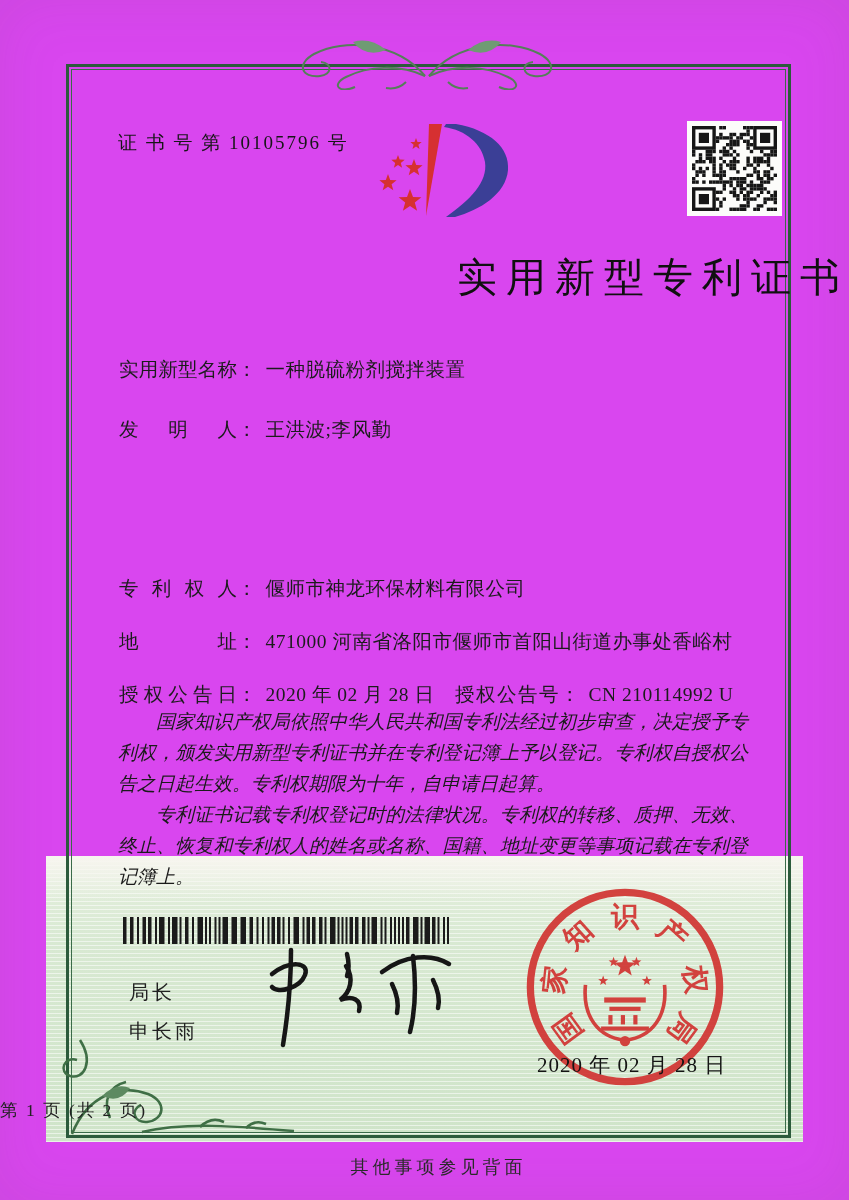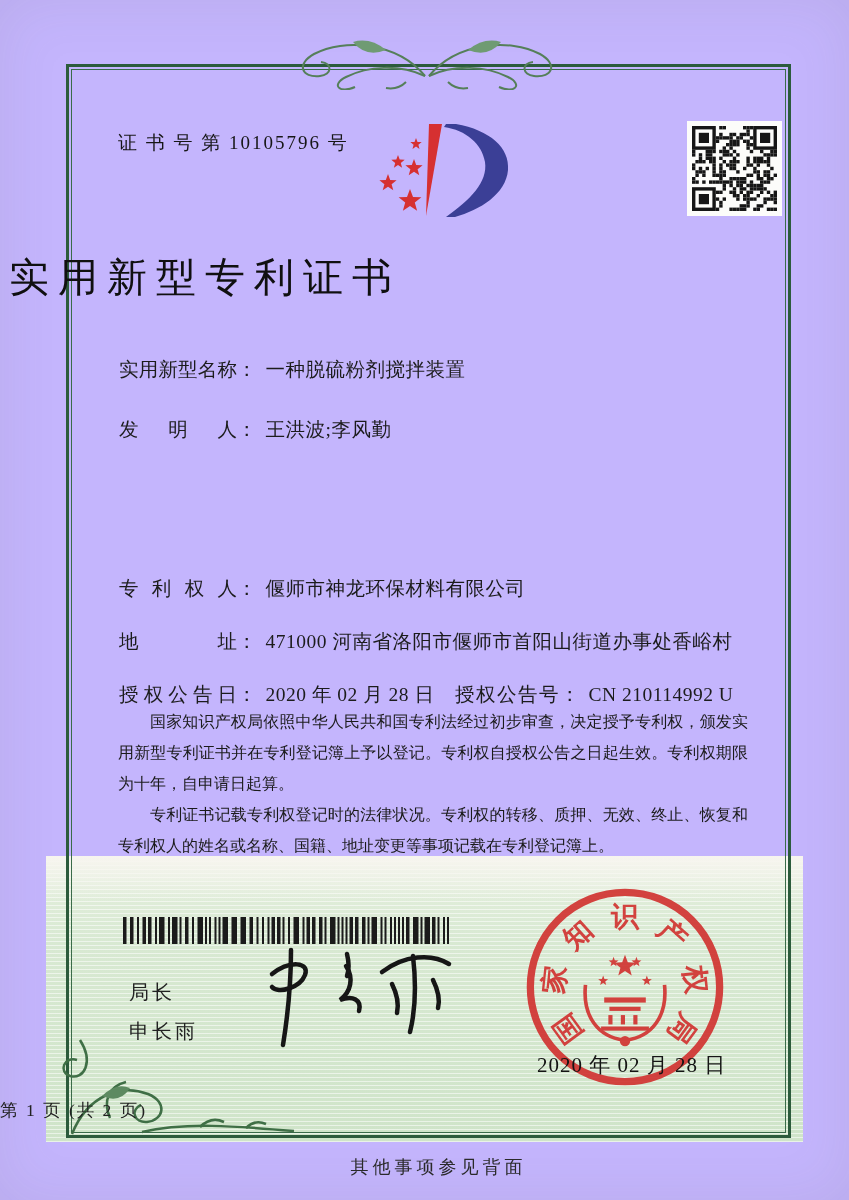--- a/index.html
+++ b/index.html
@@ -1,18 +1,18 @@
 <!DOCTYPE html>
 <html><head>
 <meta charset="utf-8">
 <style>
   html,body{margin:0;padding:0;}
   .page{
     position:relative; width:849px; height:1200px;
-    background:#c4b5fd;
+    background:#d946ef;
     font-family:"Liberation Serif","DejaVu Serif",serif;
     color:#1d1d1d; overflow:hidden;
     box-shadow:inset 0 0 60px rgba(90,90,80,0.10);
   }
   
   .green-zone{
     position:absolute; left:46px; top:856px; width:757px; height:286px; z-index:1;
     background:
       linear-gradient(to bottom, rgba(247,245,239,1) 0%, rgba(247,245,239,0) 16%),
       repeating-linear-gradient(0deg, rgba(255,255,255,0.55) 0px, rgba(255,255,255,0.55) 1px, rgba(255,255,255,0) 1px, rgba(255,255,255,0) 4px),
@@ -23,29 +23,29 @@
     border:3px solid #2c5b3c; z-index:2; pointer-events:none;
   }
   .border-inner{ position:absolute; inset:2px; border:1px solid #3a6b49; }
   .ornament{ position:absolute; z-index:3; }
   .content{ position:absolute; inset:0; z-index:4; }
 
   .cert-number{ position:absolute; left:118px; top:130px; font-size:19px; letter-spacing:2px; color:#161616;}
   .qr{ position:absolute; left:687px; top:121px; width:95px; height:95px;}
   .logo{ position:absolute; left:362px; top:112px; width:176px; height:128px;}
   .title{
-    position:absolute; left:0; right:0; top:250px; text-align:left;
+    position:absolute; left:0; right:0; top:250px; text-align:right;
     font-size:40px; letter-spacing:9px; text-indent:9px; color:#101010; font-weight:500;
   }
   .field-row{ position:absolute; left:119px; font-size:19.5px; white-space:nowrap; color:#1c1c1c;}
   .flabel{ display:inline-block; width:118px; text-align:justify; text-align-last:justify; vertical-align:bottom;}
   .fvalue{ margin-left:9px; letter-spacing:0.5px;}
   .grant-no{ position:absolute; left:336px; top:0; }
   .grant-no .glabel{ letter-spacing:1.5px; }
-  .paras{ position:absolute; left:118px; top:706px; width:630px; font-size:16px; line-height:31px; text-align:justify; color:#1b1b1b;}
+  .paras{ position:absolute; left:118px; top:706px; width:630px; font-size:19px; line-height:31px; text-align:justify; color:#1b1b1b;font-style:italic;}
   .paras p{ margin:0; text-indent:2em; }
   .barcode{ position:absolute; left:123px; top:917px; width:328px; height:27px;}
   .signer{ position:absolute; left:129px; top:973px; font-size:20px; line-height:39px; letter-spacing:3px; color:#222;}
   .signature{ position:absolute; left:248px; top:942px; width:225px; height:110px;}
   .seal{ position:absolute; left:521px; top:883px; width:208px; height:208px; opacity:0.9;}
   .seal-date{ position:absolute; left:537px; top:1051px; font-size:21px; letter-spacing:1px; color:#141414; z-index:5;}
   .page-num{ position:absolute; left:0; right:0; top:1098px; text-align:left; font-size:17.5px; letter-spacing:2px; color:#222;}
   .footer-note{ position:absolute; left:0; right:0; top:1155px; text-align:center; font-size:18px; letter-spacing:4px; color:#2a2a2a;margin-left:28px;}
 </style>
 </head>

